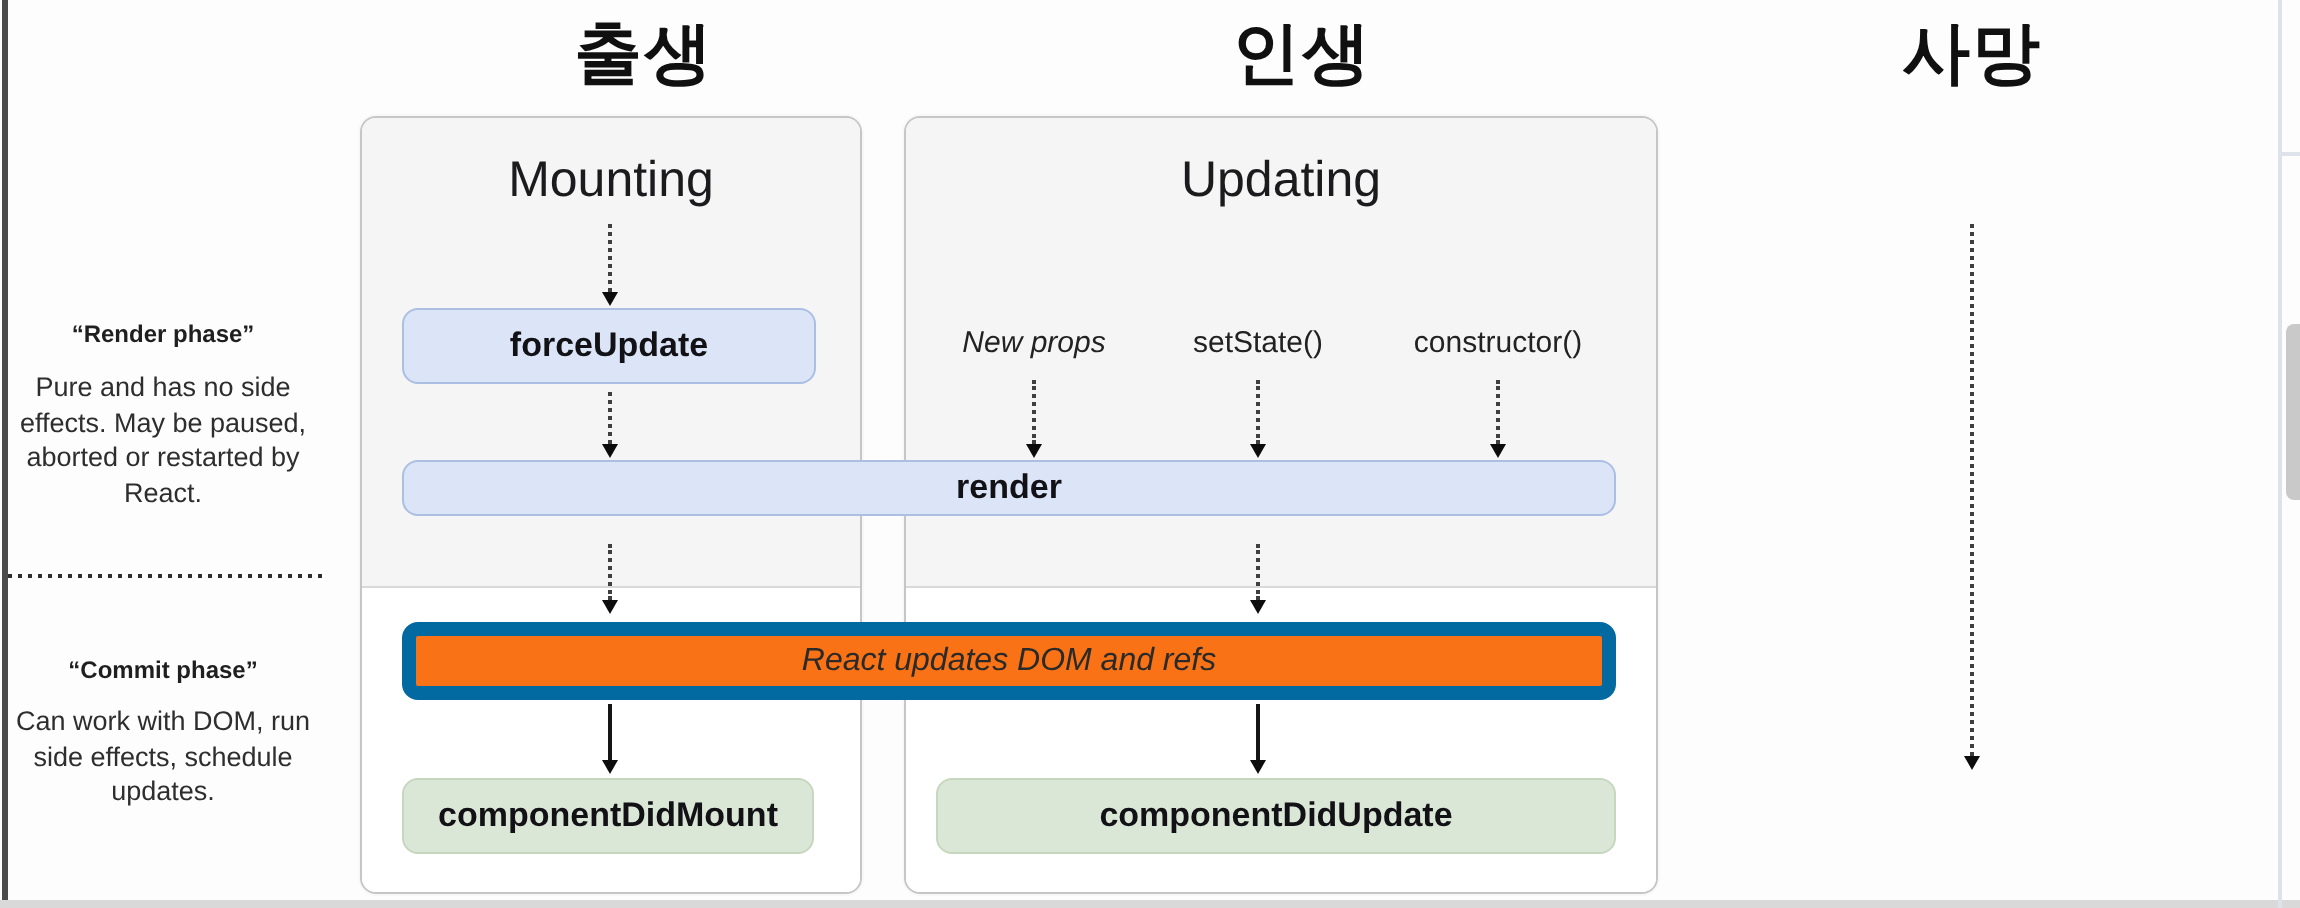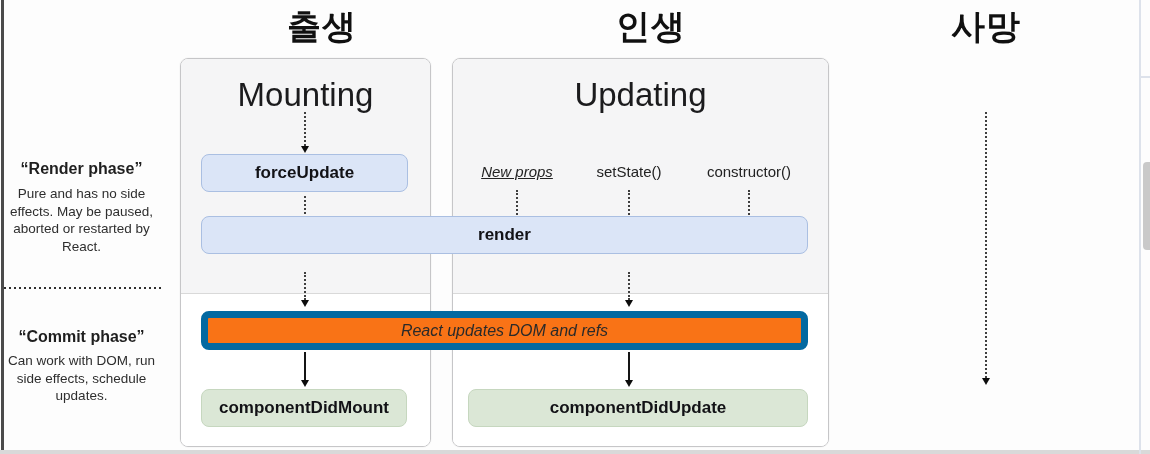--- a/index.html
+++ b/index.html
@@ -14,38 +14,38 @@
   .bottom-strip{position:absolute;left:0;top:450px;width:1150px;height:4px;background:#d9d9d9;}
   .right-vline{position:absolute;left:1139px;top:0;width:2px;height:454px;background:#dde2eb;}
   .right-hline{position:absolute;left:1139px;top:76px;width:11px;height:2px;background:#dde2eb;}
   .scroll-thumb{position:absolute;left:1143px;top:162px;width:7px;height:88px;background:#c9c9c9;border-radius:4px 0 0 4px;}
   
   .kr{position:absolute;top:4px;transform:translateX(-50%);font-size:34px;font-weight:bold;color:#101010;letter-spacing:1px;white-space:nowrap;}
   
   .panel{position:absolute;top:58px;height:387px;border:1px solid #c6c6c8;border-radius:8px;background:#fff;overflow:hidden;z-index:1;box-shadow:0 0 0 1px rgba(0,0,0,0.02);}
   .panel .render-sec{position:absolute;left:0;top:0;right:0;height:234px;background:#f5f5f6;border-bottom:1px solid #d9d9d9;}
   .panel .commit-sec{position:absolute;left:0;top:235px;right:0;bottom:0;background:#fff;}
-  .panel-title{position:absolute;left:0;right:0;top:17px;text-align:center;font-size:33px;color:#1b1b1d;}
+  .panel-title{position:absolute;left:0;right:0;top:17px;text-align:center;font-size:25px;color:#1b1b1d;}
   
   .box{position:absolute;z-index:3;display:flex;align-items:center;justify-content:center;
        font-size:17px;font-weight:bold;color:#121216;border-radius:8px;box-sizing:border-box;}
   .box.blue{background:#dbe5f7;border:1px solid #aabfe2;}
   .box.yellow{background:#f97316;border:7px solid #0369a1;font-weight:normal;font-style:italic;font-size:16px;color:#2a2a2a;}
   .box.green{background:#dbe7d6;border:1px solid #c6d7bf;}
   
   .arrow{position:absolute;width:0;z-index:2;}
   .arrow.dotted{border-left:2px dotted #3f3f3f;}
   .arrow.solid{border-left:2px solid #151515;}
   .arrow .head{position:absolute;left:-5px;bottom:-7px;width:0;height:0;
     border-left:4px solid transparent;border-right:4px solid transparent;border-top:7px solid #0c0c0c;}
   
   .trigger{position:absolute;top:163px;transform:translateX(-50%);font-size:15px;color:#222;white-space:nowrap;z-index:2;}
-  .trigger.italic{font-style:italic;text-decoration:underline;}
+  .trigger.italic{font-style:italic;}
   
-  .side-title{position:absolute;left:0;width:163px;text-align:center;font-size:16px;font-weight:bold;color:#1f1f1f;}
+  .side-title{position:absolute;left:0;width:163px;text-align:center;font-size:12px;font-weight:bold;color:#1f1f1f;}
   .side-desc{position:absolute;left:6px;width:151px;text-align:center;font-size:13.5px;line-height:1.3;color:#2e2e2e;}
   .phase-divider{position:absolute;left:4px;top:287px;width:159px;height:2px;
     background:repeating-linear-gradient(90deg,#2e2e2e 0 2px,transparent 2px 5px);}
 </style>
 </head>
 <body>
 
 <div class="stage">
 
   <div class="left-edge"></div>
@@ -106,18 +106,18 @@
     </div>
   <div class="arrow solid" style="left:628px;top:352px;height:28px">
       <i class="head"></i>
     </div>
 
   <div class="arrow dotted" style="left:985px;top:112px;height:266px">
       <i class="head"></i>
     </div>
 
   <div class="box blue" style="left:201px;top:154px;width:207px;height:38px">forceUpdate</div>
-  <div class="box blue" style="left:201px;top:216px;width:607px;height:38px">render</div>
+  <div class="box blue" style="left:201px;top:230px;width:607px;height:28px">render</div>
   <div class="box yellow" style="left:201px;top:311px;width:607px;height:39px">React updates DOM and refs</div>
   <div class="box green" style="left:468px;top:389px;width:340px;height:38px">componentDidUpdate</div>
   <div class="box green" style="left:201px;top:389px;width:206px;height:38px">componentDidMount</div>
 
 </div>
 
 </body></html>

